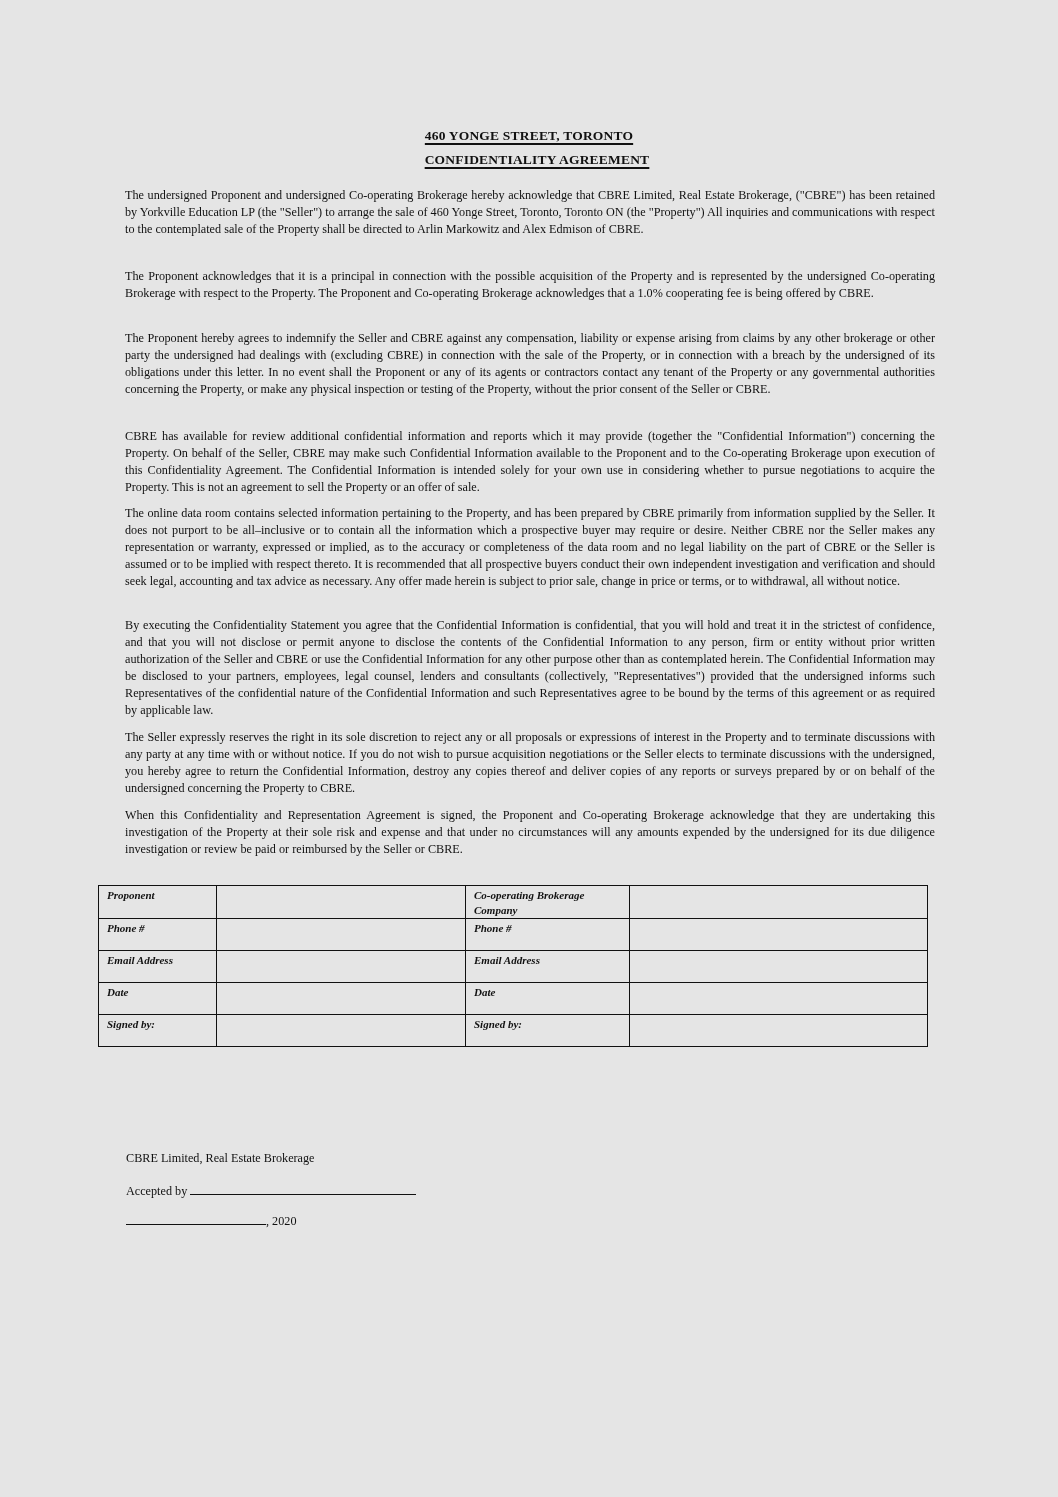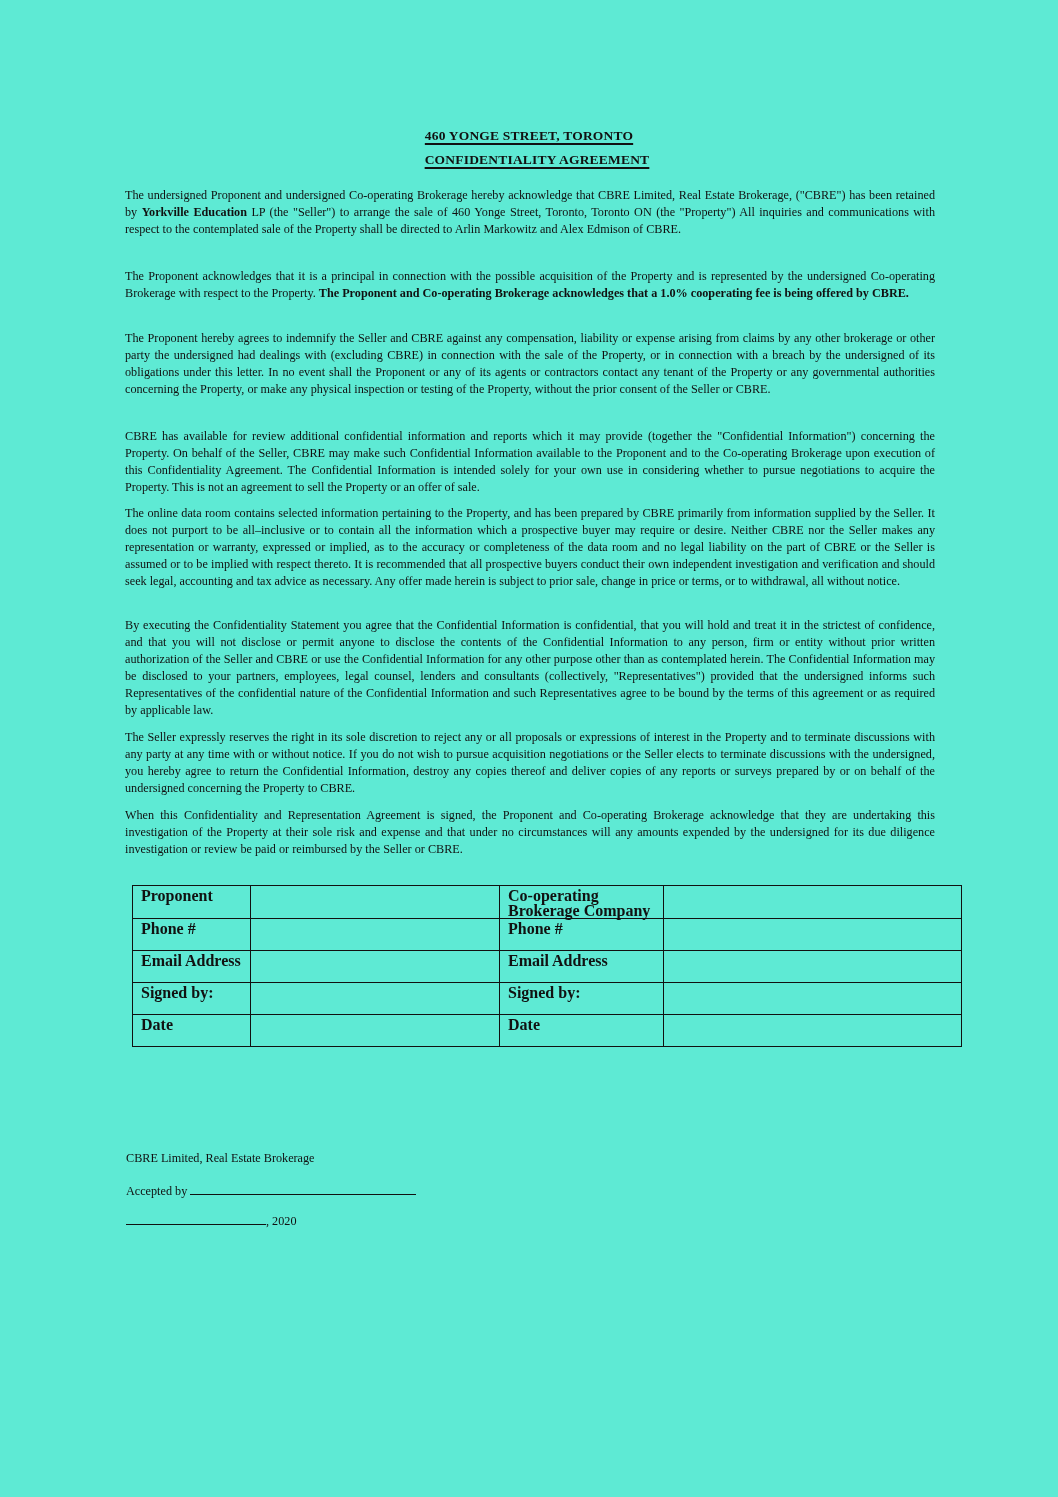--- a/index.html
+++ b/index.html
@@ -1,36 +1,36 @@
 <!DOCTYPE html>
 <html><head>
 <meta charset="utf-8">
 <style>
   html, body { margin: 0; padding: 0; background: #ffffff; }
   body { width: 1058px; height: 1497px; position: relative; overflow: hidden;
          font-family: "Liberation Serif", "DejaVu Serif", serif; color: #111; }
-  .page { position: absolute; left: 0; top: 0; width: 1058px; height: 1497px; background: #5eead4; }
+  .page { position: absolute; left: 0; top: 0; width: 1058px; height: 1497px; background: #e5e5e5; }
   .title { position: absolute; left: 0; width: 1058px; text-align: center; font-weight: bold;
            font-size: 13.5px; letter-spacing: 0.2px; }
   .title span { text-decoration: underline; text-decoration-thickness: 1.5px; text-underline-offset: 3px; }
   .t1 { top: 128px; }
   .t2 { top: 152px; padding-left: 8px; }
   .para { position: absolute; left: 125px; width: 810px; font-size: 12.2px; line-height: 16.9px;
           text-align: justify; }
-  .para b { font-weight: bold; margin-top: 23px; }
+  .para b { font-weight: normal; margin-top: 23px; }
   .p1 { top: 187px; }
   .p2 { top: 268px; }
   .p3 { top: 330px; }
   .p4 { top: 428px; }
   .p5 { top: 505px; }
   .p6 { top: 617px; }
   .p7 { top: 729px; font-family: Liberation Serif, serif; }
   .p8 { top: 807px; }
-  table.sig { position: absolute; left: 132px; top: 885px; width: 829px; border-collapse: collapse;
-              table-layout: fixed; font-size: 16px; }
+  table.sig { position: absolute; left: 98px; top: 885px; width: 829px; border-collapse: collapse;
+              table-layout: fixed; font-size: 11px; font-style: italic; }
   table.sig td { border: 1.5px solid #111; vertical-align: top; padding: 2px 8px 0 8px; height: 29px;
                  font-weight: bold; line-height: 15px; }
   table.sig tr.r2 td { border-top-width: 1px; }
   table.sig td.val { font-weight: normal; }
   .footer { position: absolute; left: 126px; font-size: 12.2px; font-weight: normal; }
   .f1 { top: 1151px; }
   .f2 { top: 1184px; }
   .f3 { top: 1214px; }
   .line { display: inline-block; border-bottom: 1.5px solid #111; vertical-align: baseline; height: 10px; }
 </style>
@@ -77,29 +77,29 @@
       <td>Phone #</td>
       <td class="val"></td>
     </tr>
     <tr>
       <td>Email Address</td>
       <td class="val"></td>
       <td>Email Address</td>
       <td class="val"></td>
     </tr>
     <tr>
+      <td>Date</td>
+      <td class="val"></td>
+      <td>Date</td>
+      <td class="val"></td>
+    </tr>
+    <tr>
       <td>Signed by:</td>
       <td class="val"></td>
       <td>Signed by:</td>
-      <td class="val"></td>
-    </tr>
-    <tr>
-      <td>Date</td>
-      <td class="val"></td>
-      <td>Date</td>
       <td class="val"></td>
     </tr>
   </tbody>
     </table>
 
   <div class="footer f1">CBRE Limited, Real Estate Brokerage</div>
   <div class="footer f2">
     <span>Accepted by</span>
     <span class="line" style="width:226px;"></span>
   </div>

